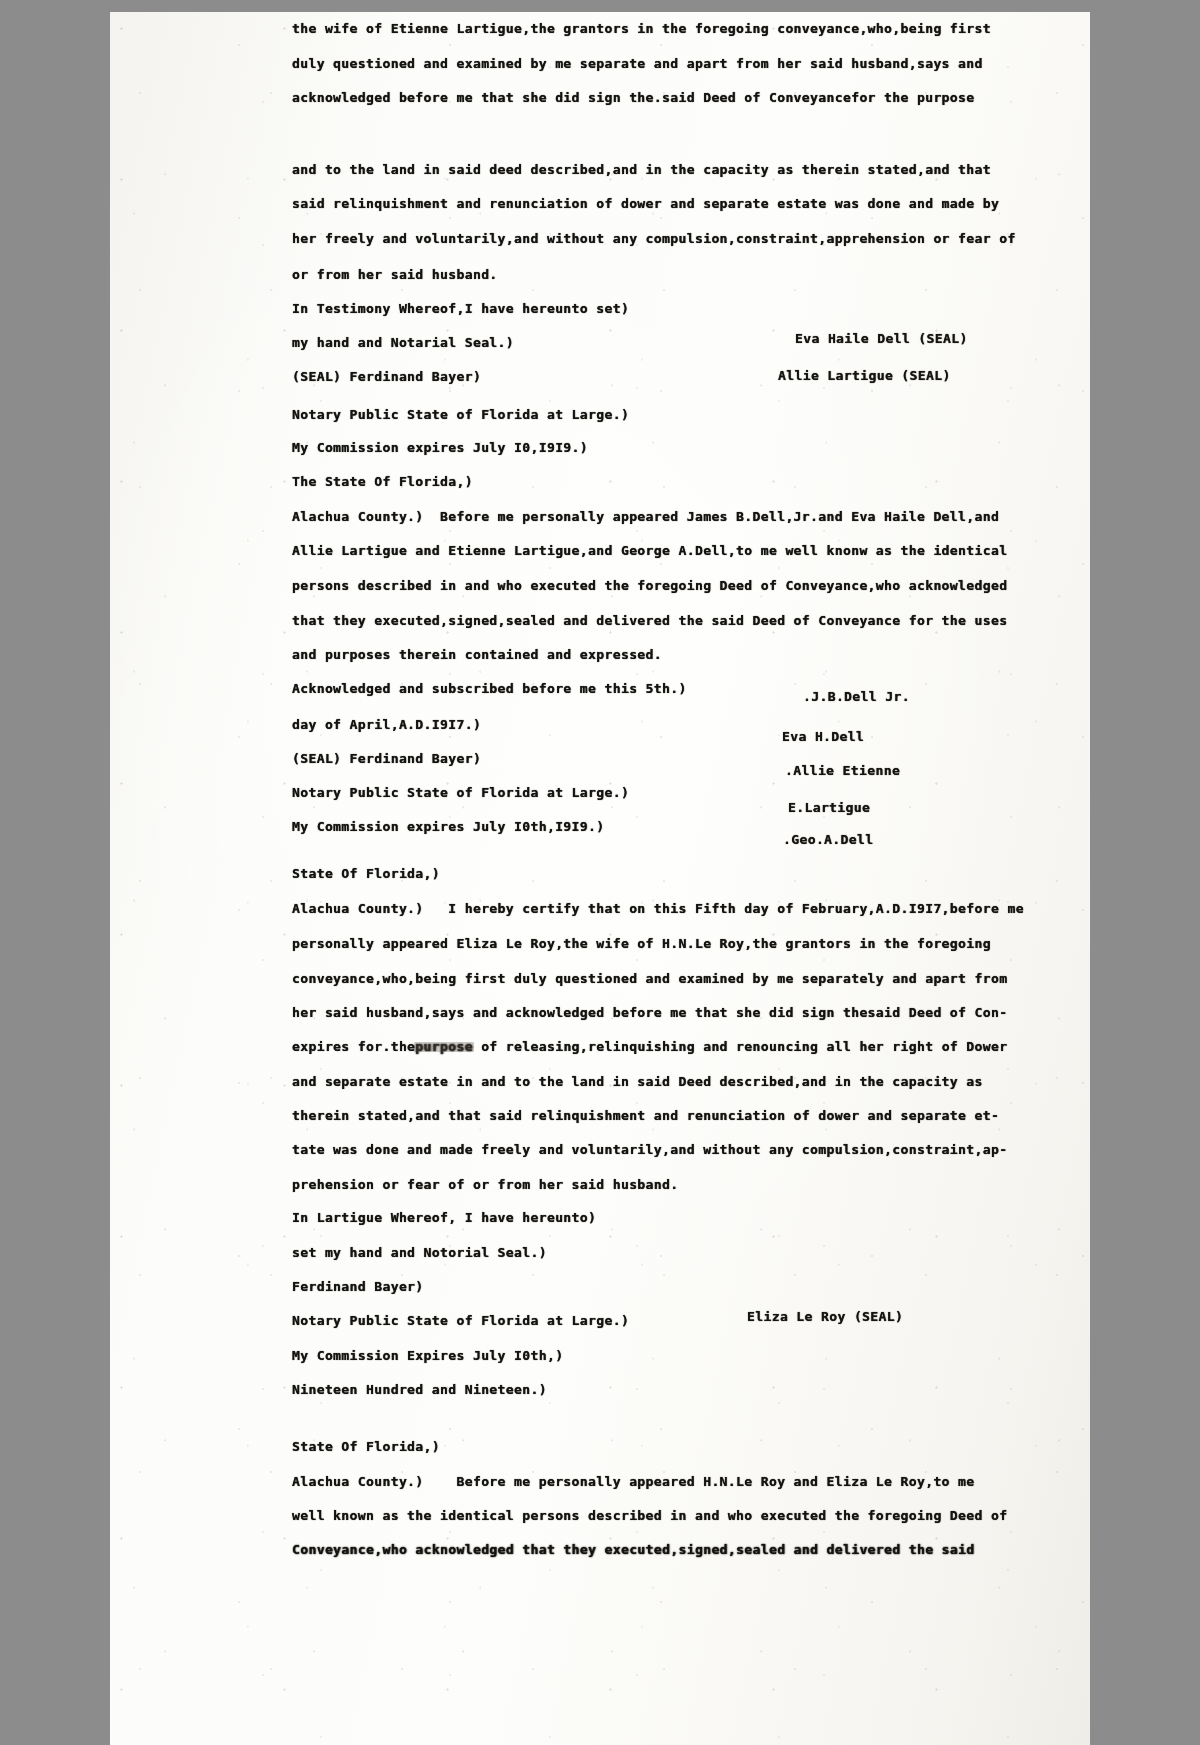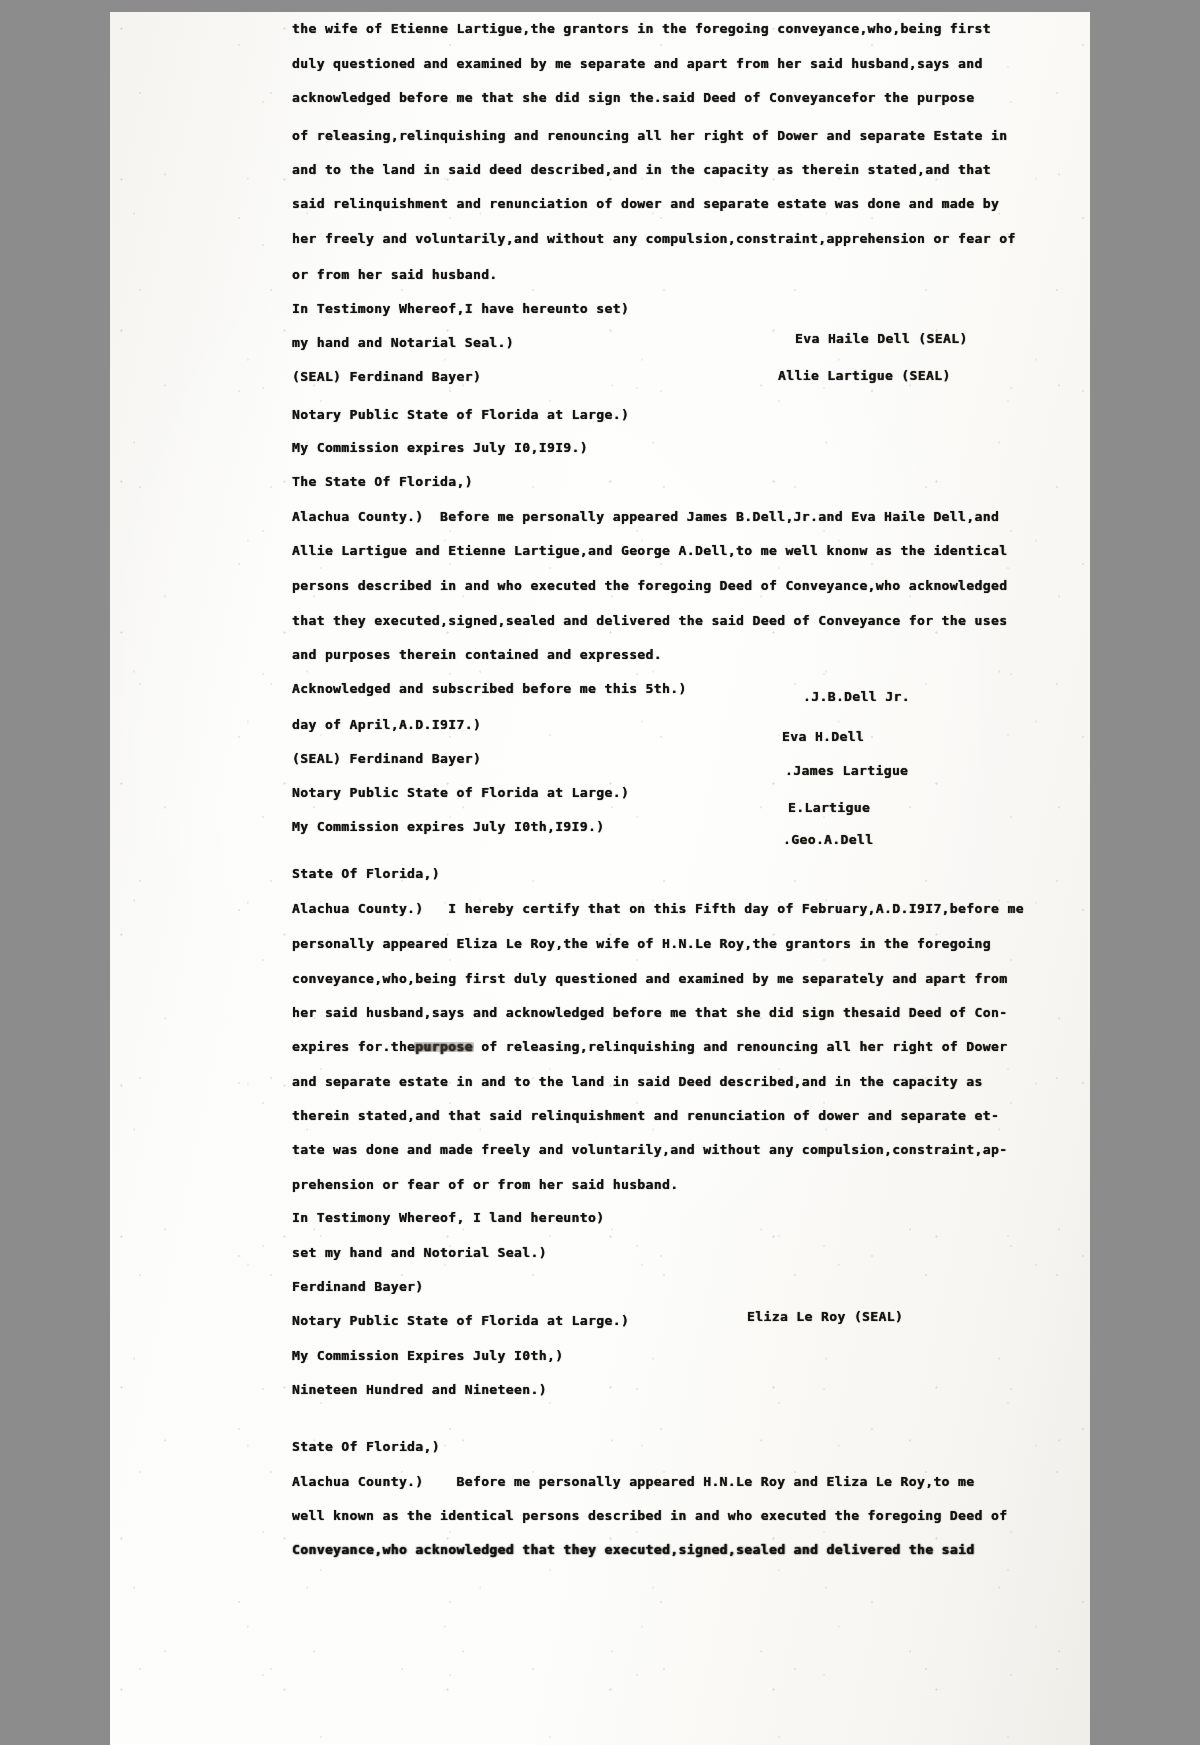--- a/index.html
+++ b/index.html
@@ -116,21 +116,20 @@
 <div id="page">
   <div id="paper-tone"></div>
   <div id="speckle"></div>
   <div id="right-rule"></div>
 
   <div id="content">
 
     <div class="tline" style="top:10px">the wife of Etienne Lartigue,the grantors in the foregoing conveyance,who,being first</div>
     <div class="tline" style="top:45px">duly questioned and examined by me separate and apart from her said husband,says and</div>
     <div class="tline" style="top:79px">acknowledged before me that she did sign the.said Deed of Conveyancefor the purpose</div>
-    <div class="tline" style="top:117px">of releasing,relinquishing and renouncing all her right of Dower and separate Estate in</div>
     <div class="tline" style="top:151px">and to the land in said deed described,and in the capacity as therein stated,and that</div>
     <div class="tline" style="top:185px">said relinquishment and renunciation of dower and separate estate was done and made by</div>
     <div class="tline" style="top:220px">her freely and voluntarily,and without any compulsion,constraint,apprehension or fear of</div>
     <div class="tline" style="top:256px">or from her said husband.</div>
     <div class="tline" style="top:290px">In Testimony Whereof,I have hereunto set)</div>
     <div class="tline" style="top:324px">my hand and Notarial Seal.)</div>
     <div class="tline" style="top:358px">(SEAL) Ferdinand Bayer)</div>
     <div class="tline" style="top:396px">Notary Public State of Florida at Large.)</div>
     <div class="tline" style="top:429px">My Commission expires July I0,I9I9.)</div>
 
@@ -145,38 +144,38 @@
     <div class="tline" style="top:602px">that they executed,signed,sealed and delivered the said Deed of Conveyance for the uses</div>
     <div class="tline" style="top:636px">and purposes therein contained and expressed.</div>
     <div class="tline" style="top:670px">Acknowledged and subscribed before me this 5th.)</div>
     <div class="tline" style="top:706px">day of April,A.D.I9I7.)</div>
     <div class="tline" style="top:740px">(SEAL) Ferdinand Bayer)</div>
     <div class="tline" style="top:774px">Notary Public State of Florida at Large.)</div>
     <div class="tline" style="top:808px">My Commission expires July I0th,I9I9.)</div>
 
     <div class="sig" style="top:678px; left:511px">.J.B.Dell Jr.</div>
     <div class="sig" style="top:718px; left:490px">Eva H.Dell</div>
-    <div class="sig" style="top:752px; left:493px">.James Lartigue</div>
+    <div class="sig" style="top:752px; left:493px">.Allie Etienne</div>
     <div class="sig" style="top:789px; left:496px">E.Lartigue</div>
     <div class="sig" style="top:821px; left:491px">.Geo.A.Dell</div>
 
     <div class="tline" style="top:855px">State Of Florida,)</div>
 
     <div class="tline" style="top:890px">Alachua County.)   I hereby certify that on this Fifth day of February,A.D.I9I7,before me</div>
     <div class="tline" style="top:925px">personally appeared Eliza Le Roy,the wife of H.N.Le Roy,the grantors in the foregoing</div>
     <div class="tline" style="top:960px">conveyance,who,being first duly questioned and examined by me separately and apart from</div>
     <div class="tline" style="top:994px">her said husband,says and acknowledged before me that she did sign thesaid Deed of Con-</div>
 
     <div class="tline" style="top:1028px"><span>expires for.the</span><span class="struck">purpose</span><span> of releasing,relinquishing and renouncing all her right of Dower</span></div>
 
     <div class="tline" style="top:1063px">and separate estate in and to the land in said Deed described,and in the capacity as</div>
     <div class="tline" style="top:1097px">therein stated,and that said relinquishment and renunciation of dower and separate et-</div>
     <div class="tline" style="top:1131px">tate was done and made freely and voluntarily,and without any compulsion,constraint,ap-</div>
     <div class="tline" style="top:1166px">prehension or fear of or from her said husband.</div>
-    <div class="tline" style="top:1199px">In Testimony Whereof, I land hereunto)</div>
+    <div class="tline" style="top:1199px">In Lartigue Whereof, I have hereunto)</div>
     <div class="tline" style="top:1234px">set my hand and Notorial Seal.)</div>
     <div class="tline" style="top:1268px">Ferdinand Bayer)</div>
     <div class="tline" style="top:1302px">Notary Public State of Florida at Large.)</div>
     <div class="tline" style="top:1337px">My Commission Expires July I0th,)</div>
     <div class="tline" style="top:1371px">Nineteen Hundred and Nineteen.)</div>
 
     <div class="sig" style="top:1298px; left:455px">Eliza Le Roy (SEAL)</div>
 
     <div class="tline" style="top:1428px">State Of Florida,)</div>
 

